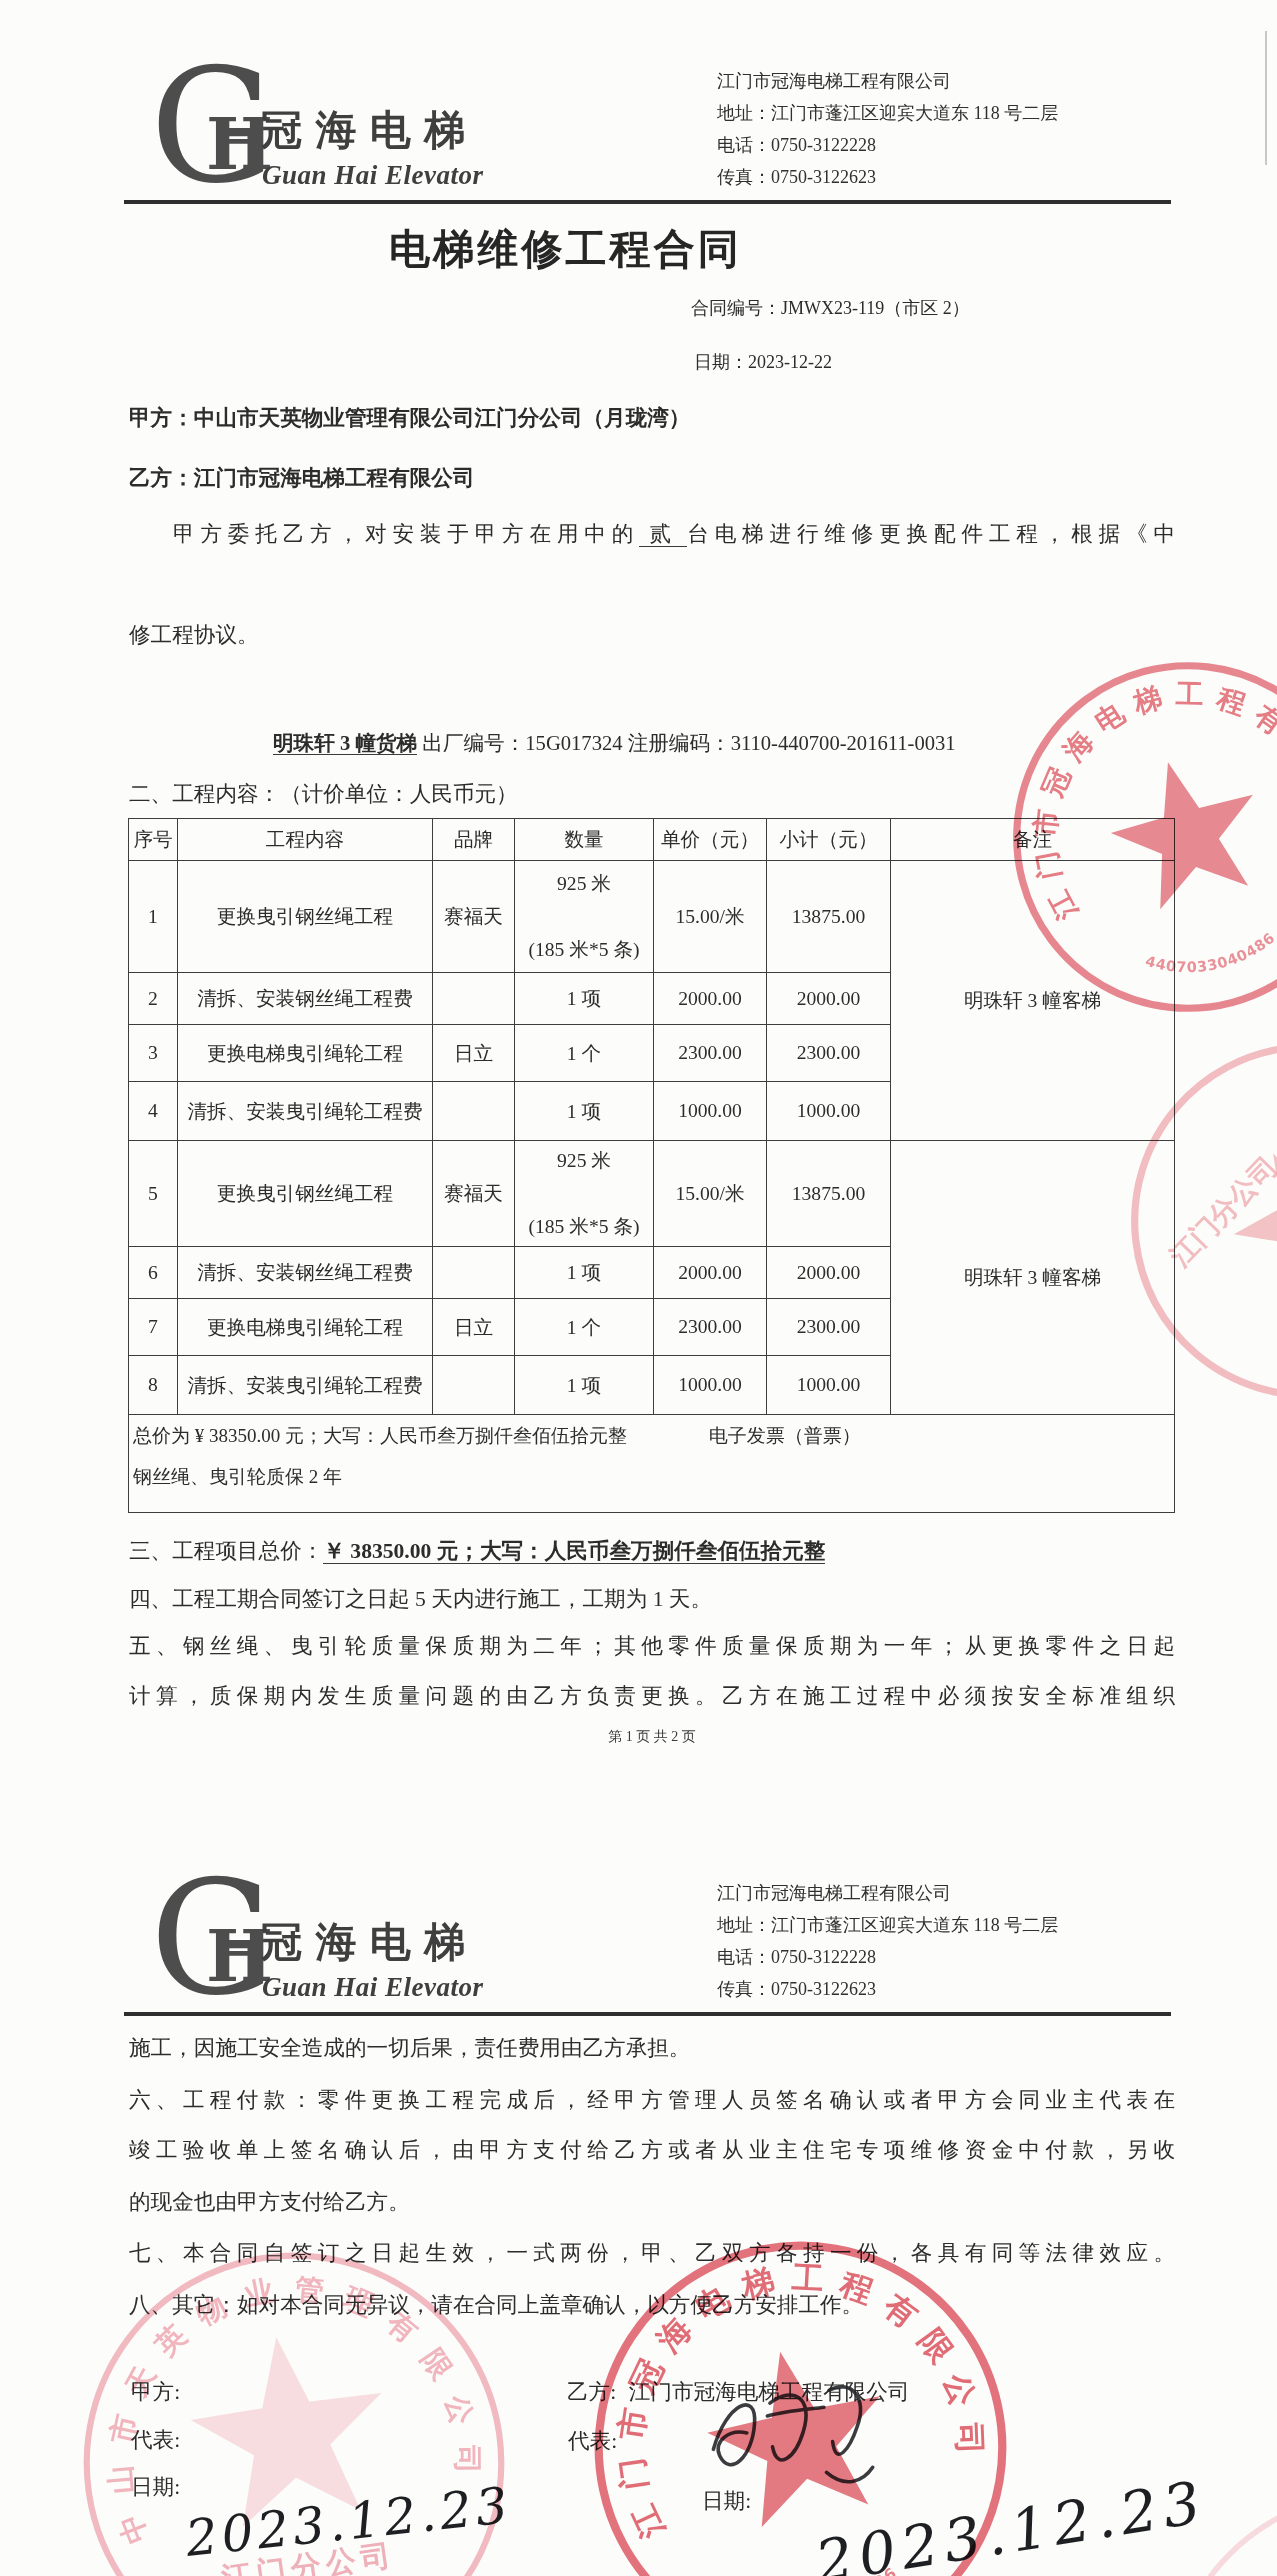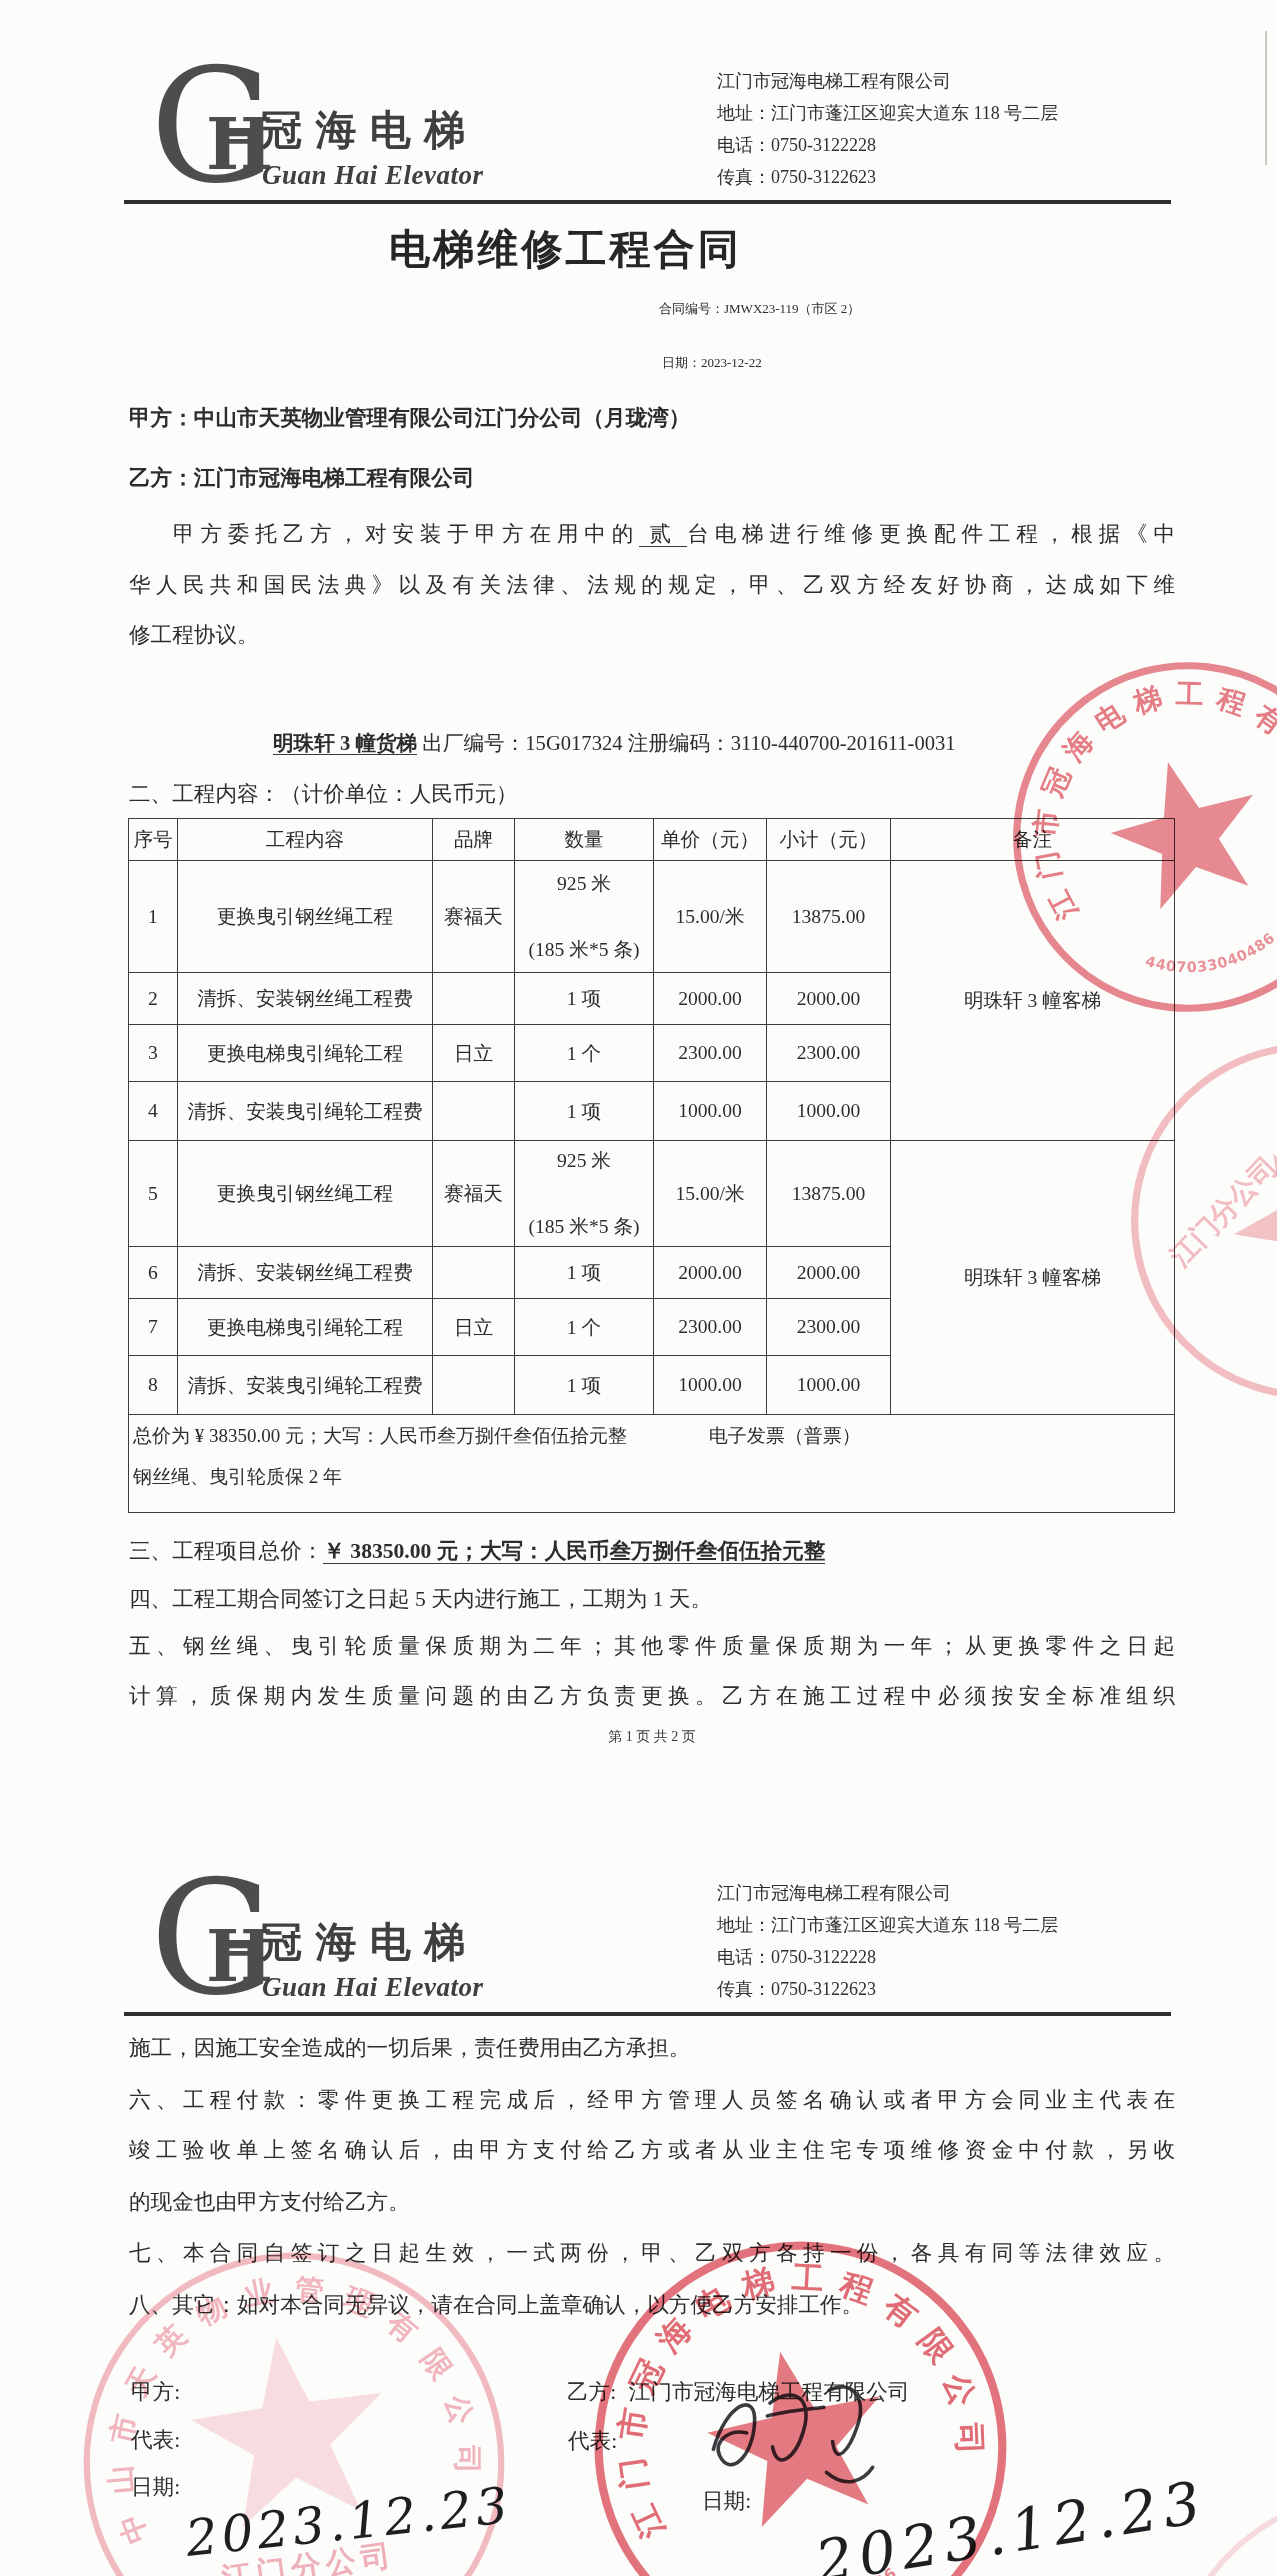--- a/index.html
+++ b/index.html
@@ -19,21 +19,21 @@
   .logo-cn{position:absolute;left:261px;top:104px;font-size:41px;line-height:52px;
            font-weight:700;letter-spacing:13.4px;color:#3f3f3f;}
   .logo-en{position:absolute;left:262px;top:161px;font-size:27px;line-height:29px;
            font-weight:700;font-style:italic;color:#3f3f3f;letter-spacing:0.5px;}
   .co-info{position:absolute;left:717px;top:65px;font-size:18px;line-height:32px;color:#303030;}
   .divider{position:absolute;left:124px;top:200px;width:1047px;height:3.6px;background:#2e2e2e;}
 
   
   .t42{font-size:21.6px;line-height:27px;}
   .t40{font-size:20.6px;line-height:26px;}
-  .t38{font-size:13px;line-height:25px;}
+  .t38{font-size:18px;line-height:25px;margin-left:32px;}
   .t34{font-size:14px;line-height:21.6px;}
   .bold{font-weight:700;}
   .jline{width:1046px;text-align:justify;text-align-last:justify;}
   .uline{border-bottom:1.5px solid #3b3b3b;}
   .title{font-size:41px;font-weight:700;letter-spacing:3.1px;color:#262626;margin-left:24px;}
 
   
   #works-table{position:absolute;left:128px;top:818px;width:1047px;
                border-collapse:collapse;table-layout:fixed;font-size:19.6px;color:#2c2c2c;padding-left:12px;}
   #works-table td{border:1.5px solid #3d3d3d;text-align:center;vertical-align:middle;padding:0;}
@@ -80,21 +80,20 @@
 
   <div class="abs t38" style="left:659px;top:296px;">合同编号：JMWX23-119（市区 2）</div>
   <div class="abs t38" style="left:662px;top:350px;">日期：2023-12-22</div>
 
   <div class="abs t42 bold" style="left:129px;top:405px;">甲方：中山市天英物业管理有限公司江门分公司（月珑湾）</div>
   <div class="abs t42 bold" style="left:129px;top:465px;">乙方：江门市冠海电梯工程有限公司</div>
 
   <div class="abs t42 jline" style="left:129px;top:521px;padding-left:44px;width:1002px;">
     <span>甲方委托乙方，对安装于甲方在用中的</span><span class="uline" style="padding:0 10.3px;">贰</span><span>台电梯进行维修更换配件工程，根据《中</span>
   </div>
-  <div class="abs t42 jline" style="left:129px;top:572px;">华人民共和国民法典》以及有关法律、法规的规定，甲、乙双方经友好协商，达成如下维</div>
   <div class="abs t42" style="left:129px;top:622px;">修工程协议。</div>
 
   <div class="abs t40" style="left:273px;top:730px;white-space:nowrap;">
     <span class="uline bold">明珠轩 3 幢货梯</span>
     <span>出厂编号：15G017324 注册编码：3110-440700-201611-0031</span>
   </div>
 
   <div class="abs t42" style="left:129px;top:781px;">二、工程内容：（计价单位：人民币元）</div>
 
   <table id="works-table">

